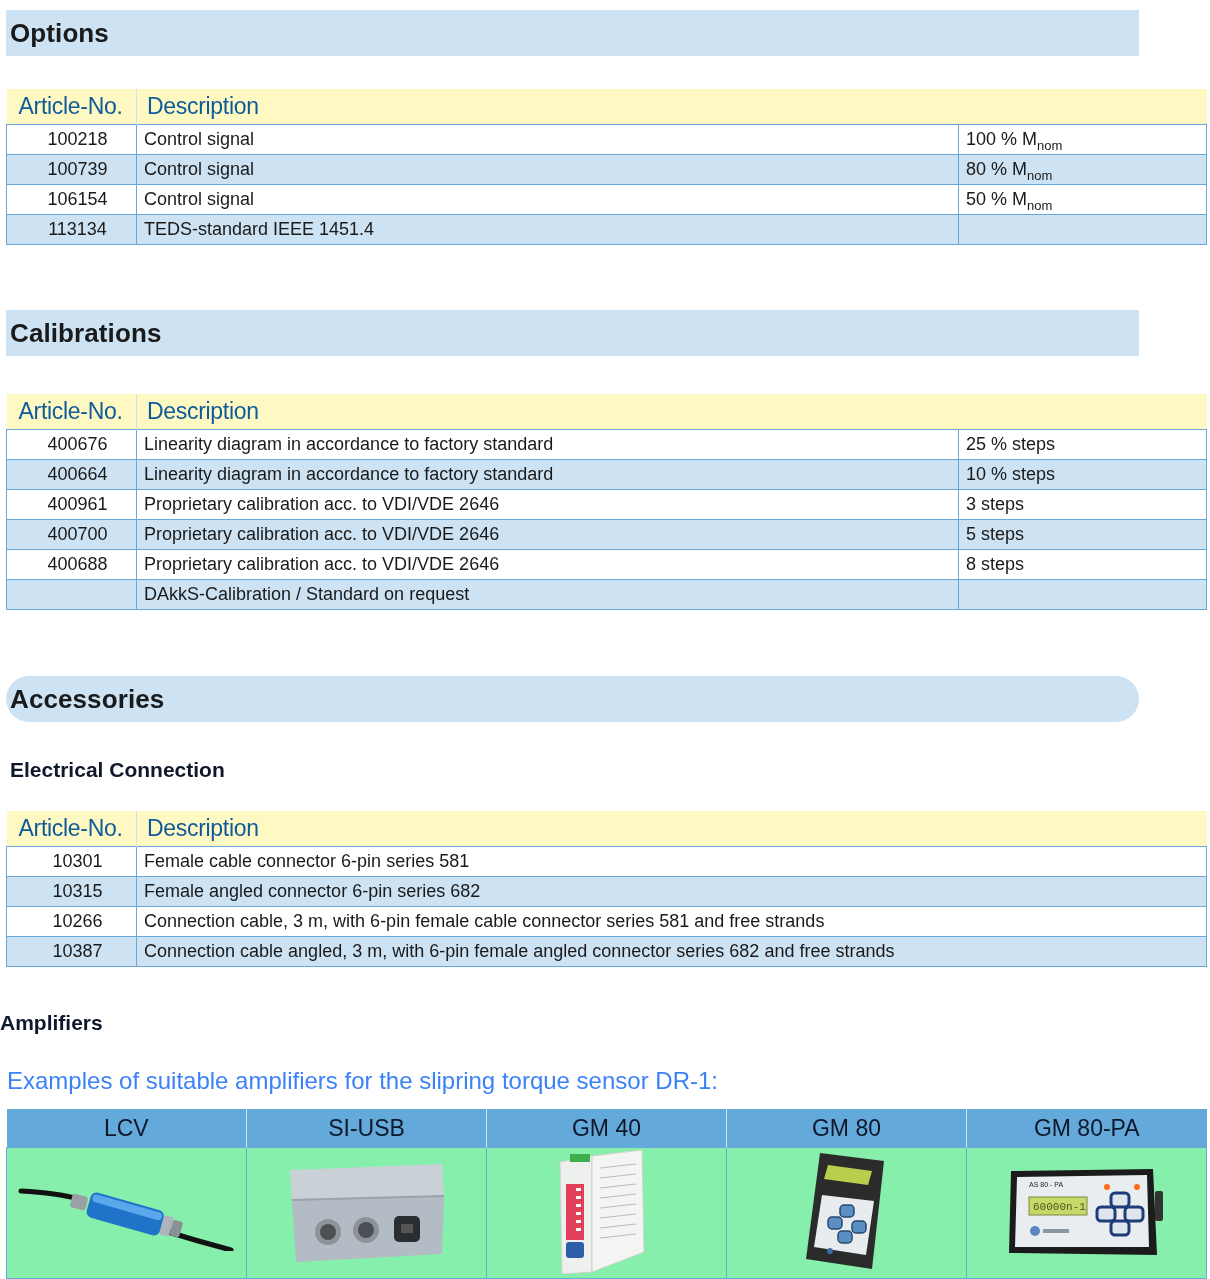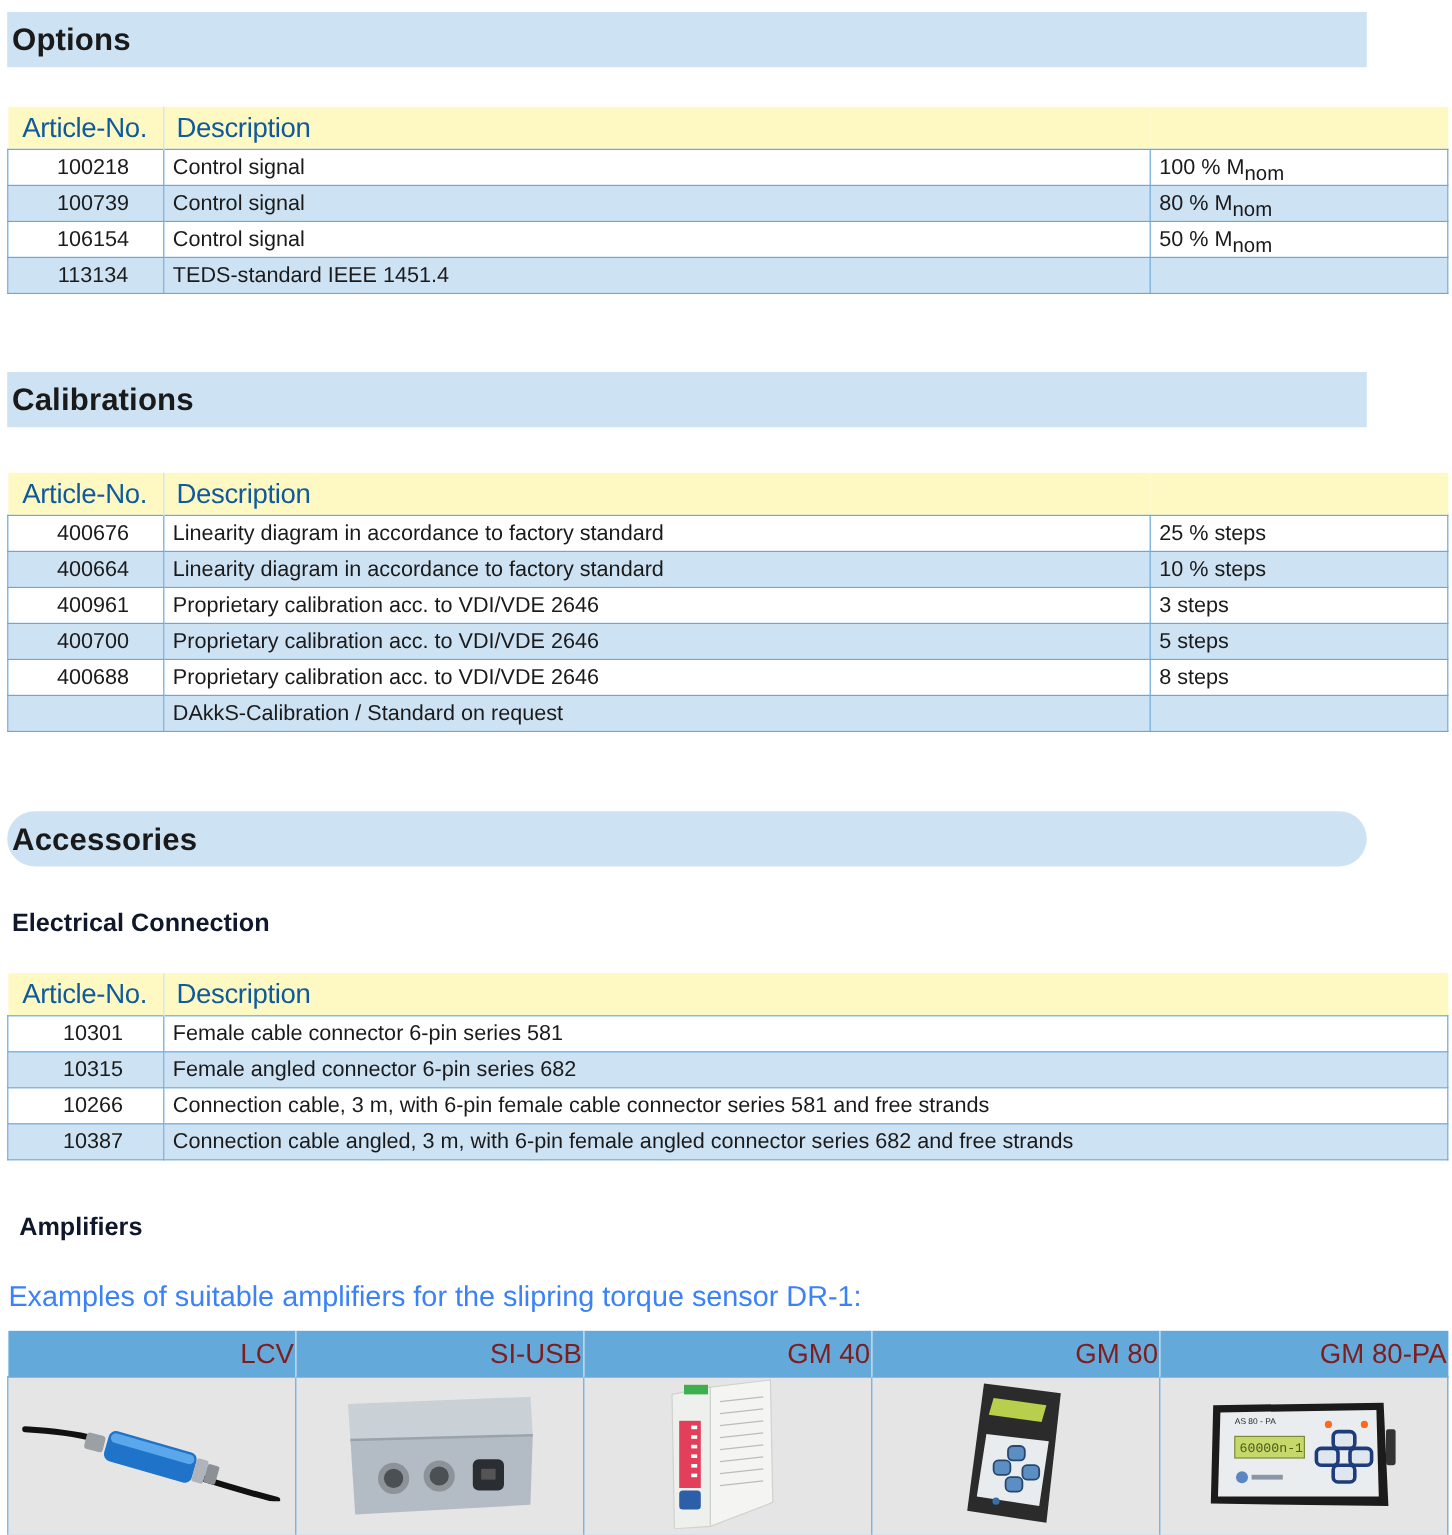--- a/index.html
+++ b/index.html
@@ -11,21 +11,21 @@
     position: absolute; left: 6px; width: 1133px; height: 46px;
     background: #cde2f3; box-sizing: border-box;
   }
   .section-bar .title {
     position: absolute; left: 4px; top: 8px;
     font-size: 26px; font-weight: bold; color: #1a1a1a; letter-spacing: 0.1px;
   }
   .subheading {
     position: absolute; left: 10px; font-size: 21px; font-weight: bold; color: #0f172a;
   }
-  .subheading.amp { left: 16px; }
+  .subheading.amp { left: 0; }
   .intro {
     position: absolute; left: 7px; font-size: 24px; color: #3b82f6;
   }
   table.spec {
     position: absolute; left: 6px; width: 1200px;
     border-collapse: collapse; table-layout: fixed;
   }
   table.spec th {
     background: #fef9c3; color: #0f5a9c; font-weight: normal;
     font-size: 23px; text-align: left; height: 35px; padding: 0 0 0 10px;
@@ -33,33 +33,33 @@
   }
   table.spec th:first-child { border-left: none; padding-left: 12px; }
   table.spec td {
     font-size: 18px; color: #1a1a1a; height: 30px; padding: 0 0 0 7px;
     border: 1px solid #6aa8d9; box-sizing: border-box; vertical-align: middle;
     white-space: nowrap; overflow: hidden;
   }
   table.spec td.num { text-align: center; padding-left: 12px; }
   table.spec tr.odd td { background: #ffffff; }
   table.spec tr.even td { background: #cde2f3; }
-  sub.nom { font-size: 17px; vertical-align: -5px; line-height: 0; margin-top: 41px; }
+  sub.nom { font-size: 13px; vertical-align: -5px; line-height: 0; margin-top: 41px; }
 
   table.amps {
     position: absolute; left: 6px; top: 1109px; width: 1200px;
     border-collapse: collapse; table-layout: fixed;
   }
   table.amps th {
-    background: #63a9da; color: #7f1d1d; font-weight: normal; font-size: 23px;
-    height: 36px; text-align: right; border-left: 1px solid #cde2f3;
+    background: #63a9da; color: #0f172a; font-weight: normal; font-size: 23px;
+    height: 36px; text-align: center; border-left: 1px solid #cde2f3;
   }
   table.amps th:first-child { border-left: none; }
   table.amps td {
-    height: 130px; border: 1px solid #6aa8d9; background: #e5e5e5;
+    height: 130px; border: 1px solid #6aa8d9; background: #86efac;
     text-align: center; vertical-align: middle; padding: 0;
   }
 </style>
 </head>
 <body>
 
 <div class="section-bar" style="top:10px;">
   <span class="title">Options</span>
 </div>
 

